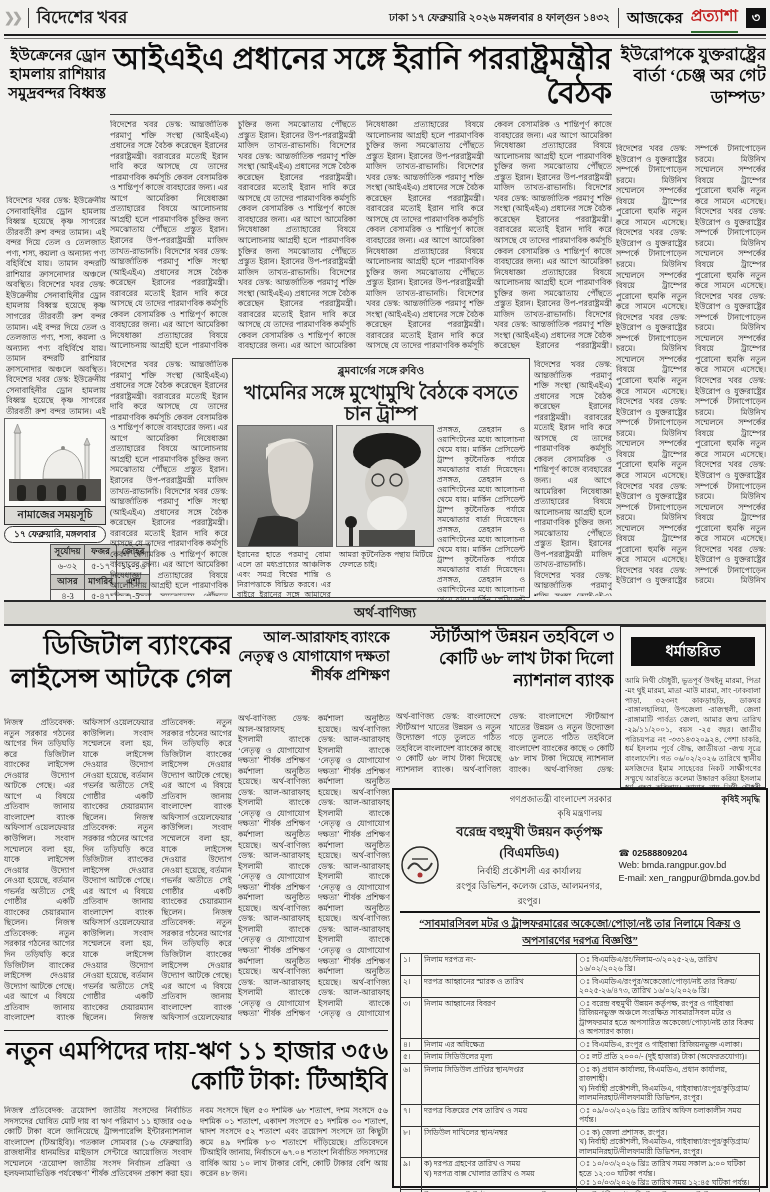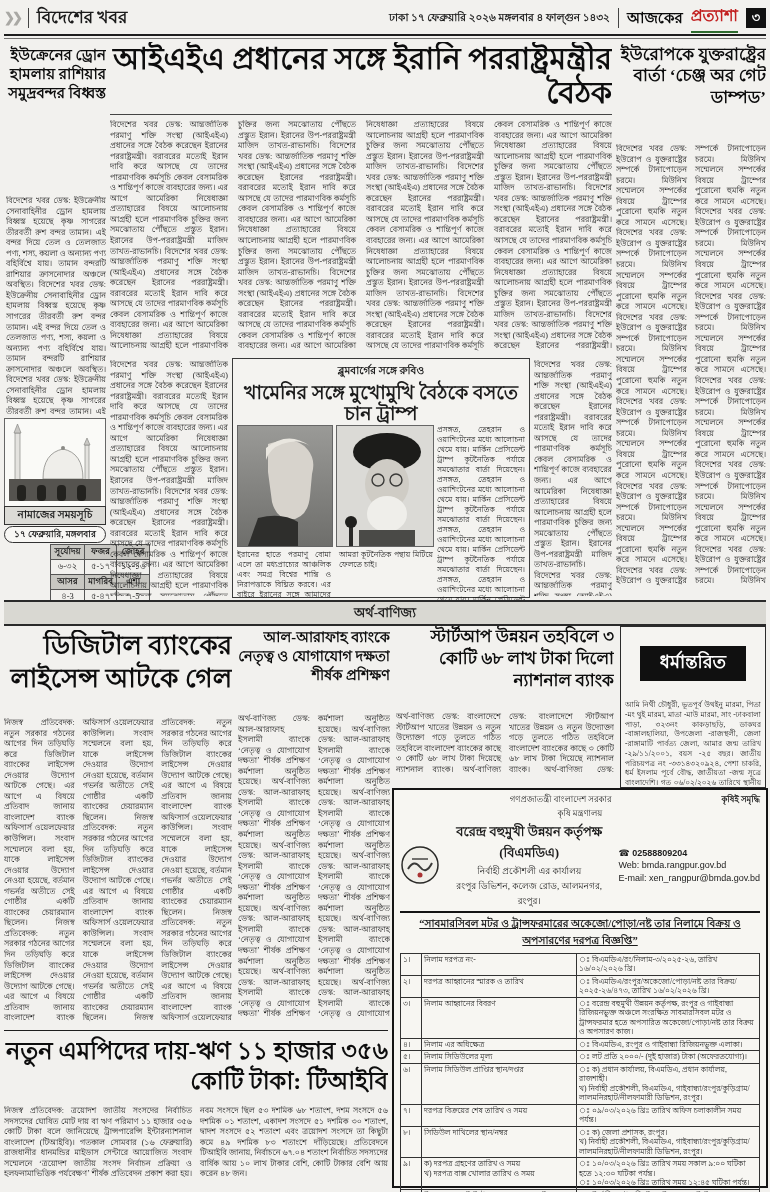--- a/index.html
+++ b/index.html
@@ -36,22 +36,22 @@
   .secbar{background:#d9d8d2;border-top:2px solid #2a2a2a;border-bottom:2px solid #2a2a2a;
           display:flex;align-items:center;justify-content:center;font-weight:bold;font-size:13px;}
   
   .tbox{border:1px solid #3a3a3a;background:#f4f3f0;padding:3px 4px;box-sizing:border-box;}
   .kicker{font-weight:bold;font-size:10.5px;text-align:center;margin:1px 0 2px;}
   .tb-hl{font-weight:bold;font-size:19px;line-height:1.12;text-align:center;}
   .tb-flex{display:flex;gap:4px;}
   .photoframe{border:1px solid #666;line-height:0;}
   
   .convbox{border:1px solid #2c2c2c;background:#f5f4f1;box-sizing:border-box;}
-  .convhdr{background:#101010;color:#fff;font-weight:bold;font-size:18px;text-align:center;
-           padding:2px 0;margin:19px;}
+  .convhdr{background:#101010;color:#fff;font-weight:bold;font-size:15px;text-align:center;
+           padding:2px 0;margin:10px;}
   
   .notice{border:2px solid #141414;background:#f7f6f2;box-sizing:border-box;padding:3px 6px;font-size:9px;}
   .ntop{display:flex;font-size:8.5px;}
   .norg{font-weight:bold;font-size:13px;text-align:center;}
   .nsub{font-size:9px;text-align:center;}
   .ncontact{font-size:9px;line-height:1.35;font-family:"Liberation Sans",sans-serif;}
   .ntitle{font-weight:bold;font-size:10.5px;text-align:center;text-decoration:underline;margin:3px 0;}
   table.ntable{border-collapse:collapse;width:100%;}
   table.ntable td{border:1px solid #333;font-size:7.6px;line-height:1.25;padding:1px 2px;
                   vertical-align:top;white-space:pre-line;}

